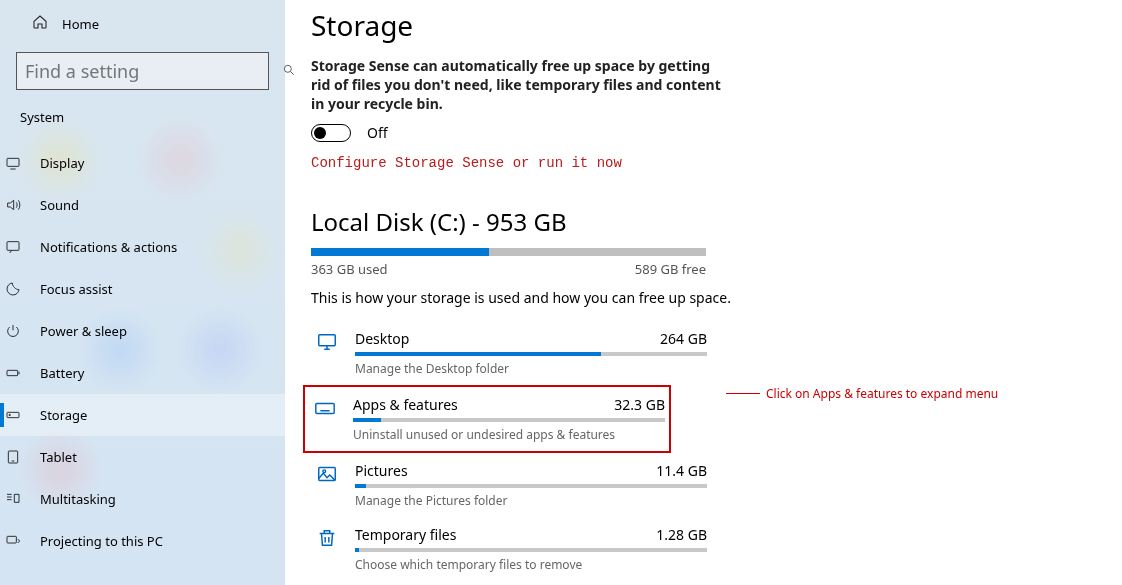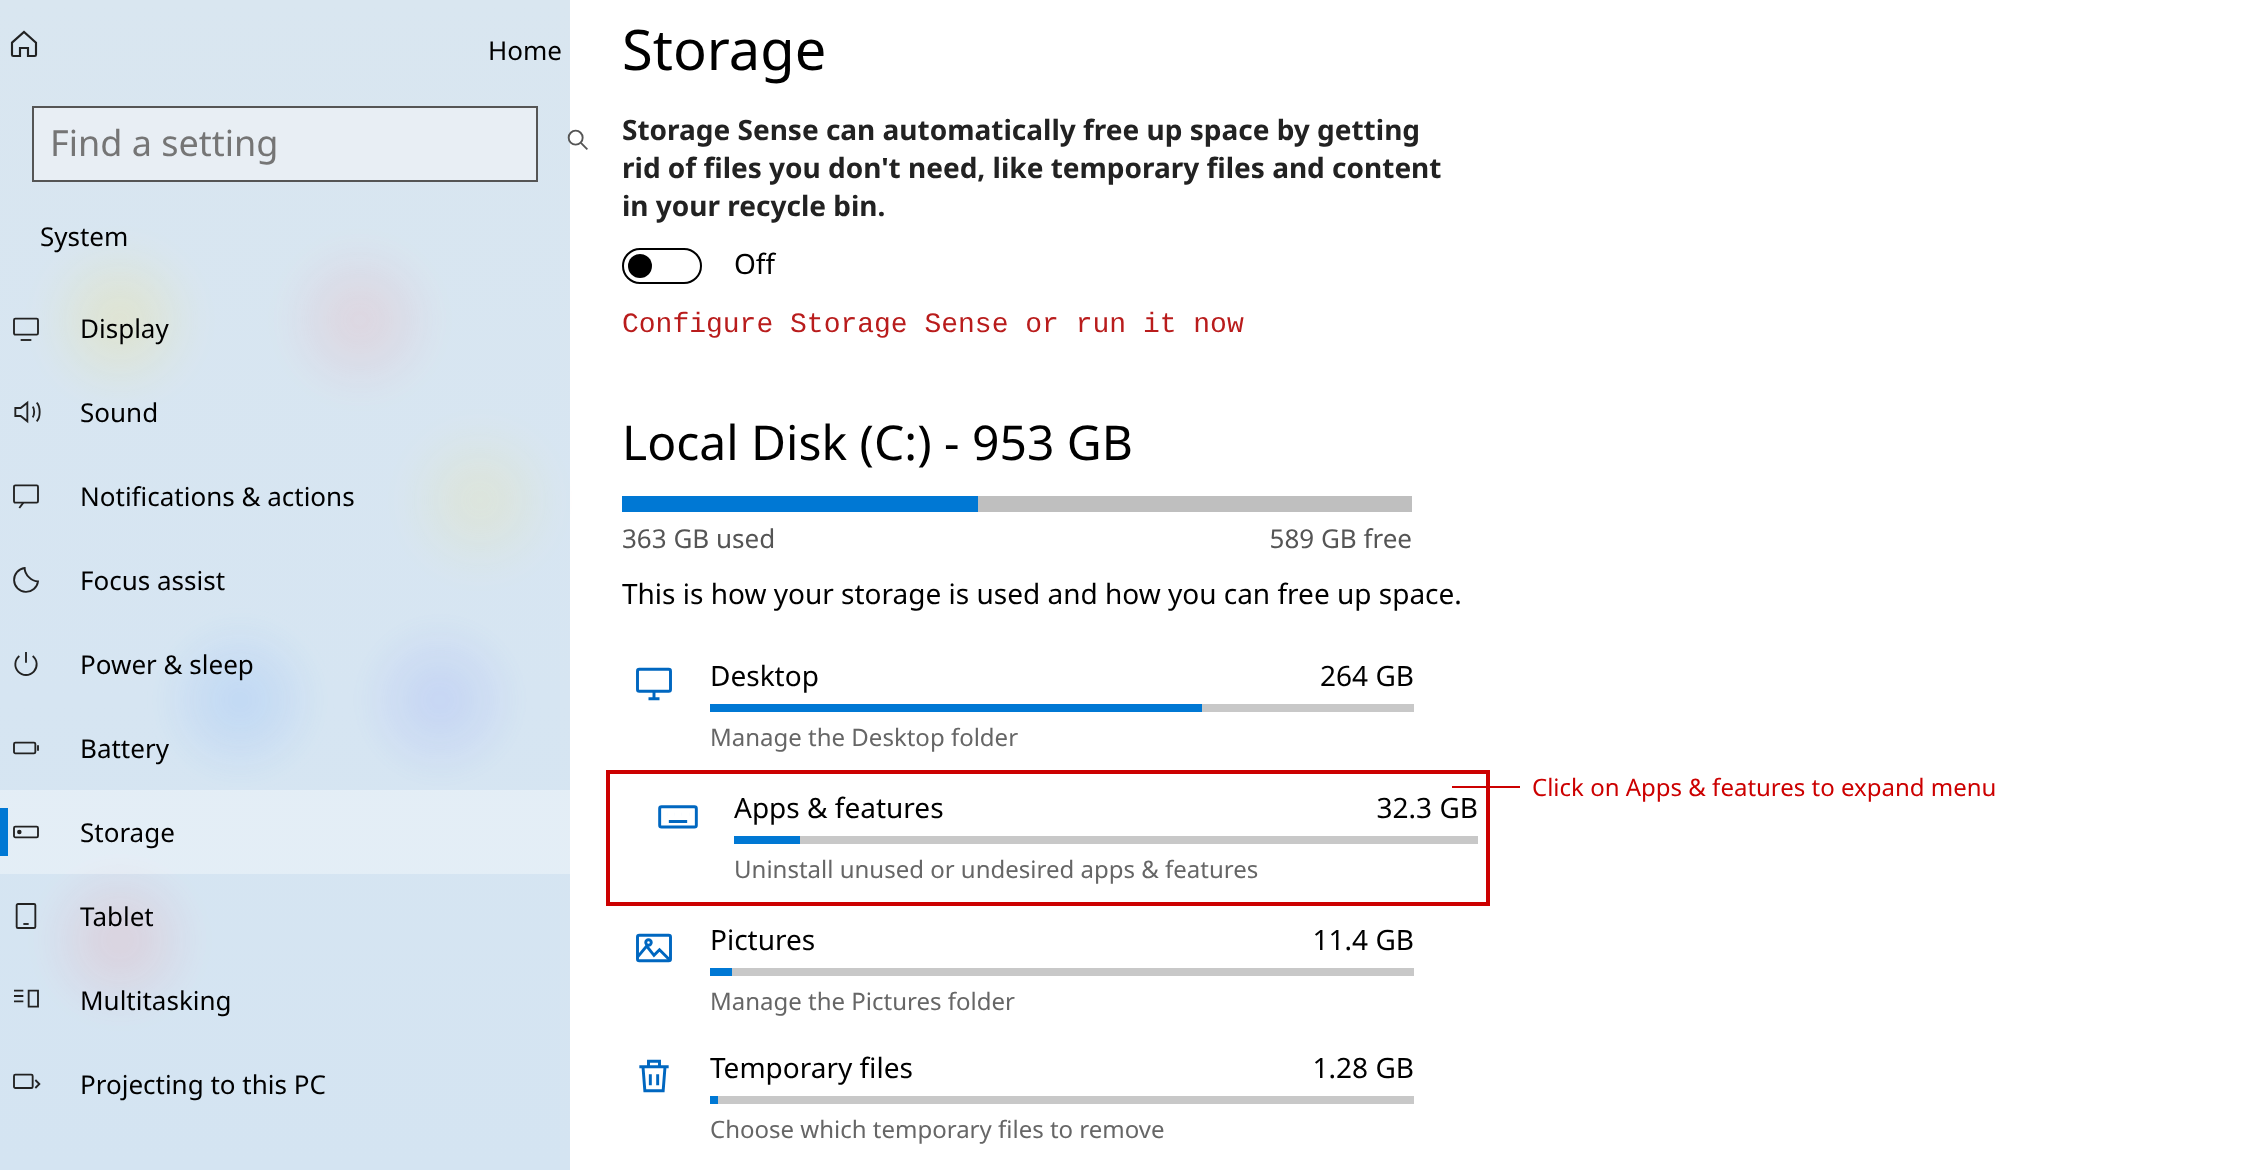--- a/index.html
+++ b/index.html
@@ -10,21 +10,21 @@
 .sidebar::before{content:"";position:absolute;inset:0;background:
  radial-gradient(60px 60px at 60px 160px, rgba(255,220,80,.25), transparent 70%),
  radial-gradient(60px 60px at 180px 160px, rgba(255,120,120,.18), transparent 70%),
  radial-gradient(60px 60px at 240px 250px, rgba(255,220,80,.18), transparent 70%),
  radial-gradient(60px 60px at 120px 350px, rgba(80,150,255,.20), transparent 70%),
  radial-gradient(60px 60px at 60px 470px, rgba(255,100,100,.18), transparent 70%),
  radial-gradient(60px 60px at 220px 350px, rgba(100,120,255,.18), transparent 70%);
  filter: blur(8px); opacity:.9; pointer-events:none;}
 .sidebar > * { position: relative; }
 
-.home-row{display:flex;align-items:center;gap:14px;padding:14px 4px;cursor:pointer;justify-content:space-between;}
+.home-row{display:flex;align-items:center;gap:14px;padding:14px 32px;cursor:pointer;}
 .home-row .label{font-size:13px;}
 .search-wrap{margin:4px 16px 14px;border:1px solid #555;background:#e8eef4;display:flex;align-items:center;padding:6px 8px;}
 .search-wrap input{flex:1;border:0;background:transparent;outline:none;font-size:18px;color:#a21caf;}
 .section-title{font-size:13px;font-weight:400;padding:4px 20px 12px;}
 
 .menu{list-style:none;padding-top:4px;}
 .menu li{display:flex;align-items:center;gap:18px;padding:12px 20px 12px 4px;cursor:pointer;font-size:13px;}
 .menu li.sel{background:rgba(255,255,255,.35);}
 .menu li.sel::before{content:"";position:absolute;left:0;width:4px;height:24px;background:#0078d4;}
 .menu li .icon{width:18px;display:inline-flex;justify-content:center;color:#222;}
@@ -46,21 +46,21 @@
 
 .cat{display:flex;width:400px;padding:8px 4px 8px 2px;cursor:pointer;}
 .cat .icon{width:28px;margin-right:14px;margin-top:2px;color:#0067c0;display:flex;justify-content:center;}
 .cat .icon svg{width:22px;height:22px;stroke:#0067c0;fill:none;stroke-width:1.6;}
 .cat-body{flex:1;}
 .cat-top{display:flex;justify-content:space-between;font-size:14px;margin-bottom:4px;}
 .cat-bar{height:4px;background:#c8c8c8;margin-bottom:4px;display:flex;}
 .cat-bar .fill{background:#0078d4;}
 .cat-sub{font-size:12px;color:#666;}
 
-.highlight{border:2px solid #cc0000;width:442px;margin-left:-8px;padding-left:20px;}
+.highlight{border:2px solid #cc0000;width:368px;margin-left:-8px;padding-left:6px;}
 
 .annotation{position:absolute;color:#cc0000;font-size:12px;display:flex;align-items:center;}
 .annotation .line{width:34px;height:1px;background:#cc0000;margin-right:6px;}
 </style>
 </head>
 <body>
 
 <div class="sidebar">
   <div class="home-row">
     <span class="icon">

